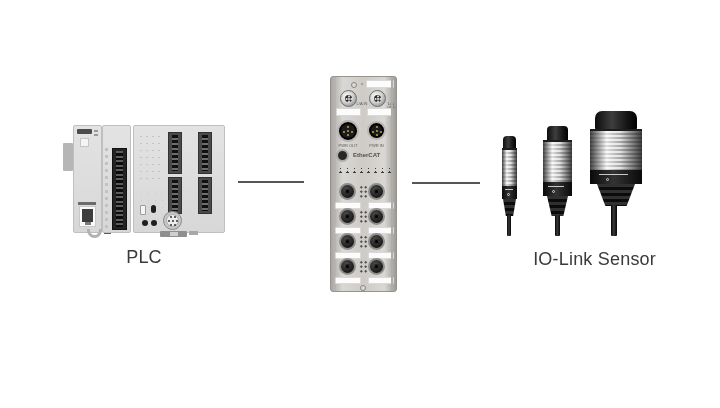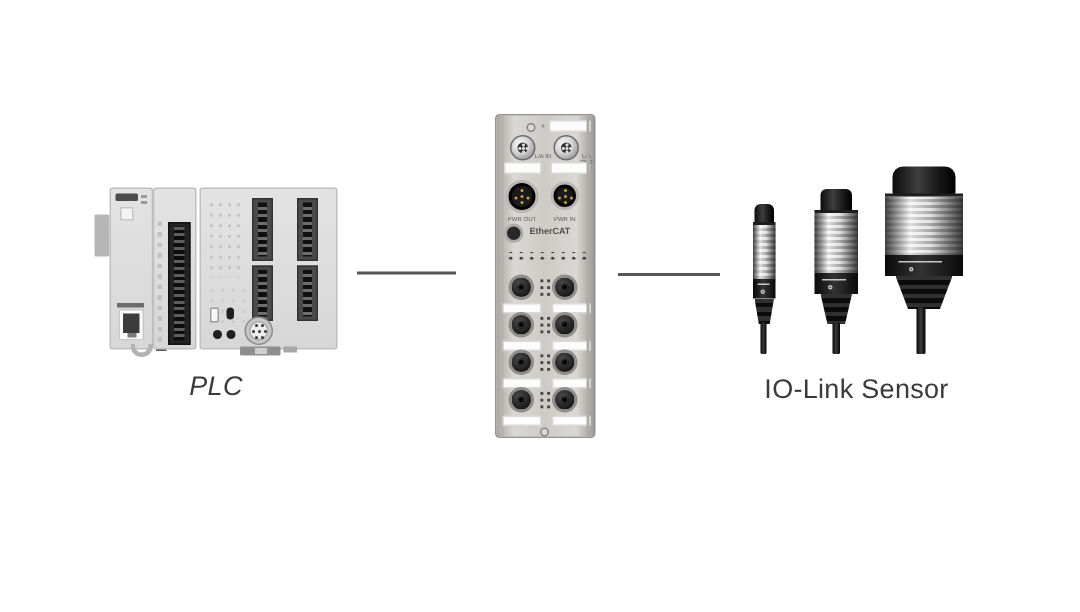--- a/index.html
+++ b/index.html
@@ -113,21 +113,21 @@
       <div class="plc-switch"></div>
       <div class="plc-oval"></div>
       <div class="plc-btn" style="left:8px;"></div>
       <div class="plc-btn" style="left:17px;"></div>
       <div class="plc-din"></div>
     </div>
     <div class="plc-rail"></div>
     <div class="plc-rail2"></div>
   </div>
 
-  <div class="node-label" style="left:63px;top:247px;width:162px;font-style:italic;">PLC</div>
+  <div class="node-label" style="left:63px;top:247px;width:162px;">PLC</div>
 
   <div class="conn-line" style="left:238px;top:181px;width:66px;"></div>
   <div class="conn-line" style="left:412px;top:182px;width:68px;"></div>
 
   <div class="master">
     <div class="m-hole" style="left:20px;top:5px;"></div>
     <div class="m-dot" style="left:30px;top:6px;"></div>
     <div class="m-strip" style="left:35px;top:3px;width:28px;"></div>
 
     <div class="m8" style="left:9px;top:13px;"></div>
@@ -204,15 +204,15 @@
     <div>
       <div class="s-cap" style="left:95px;top:1px;width:42px;height:19px;border-radius:7px 7px 2px 2px;"></div>
       <div class="s-body" style="left:90px;top:19px;width:52px;height:41px;"></div>
       <div class="s-band" style="left:90px;top:60px;width:52px;height:14px;"></div>
       <div class="s-nut" style="left:97px;top:74px;width:38px;height:22px;"></div>
       <div class="s-cable" style="left:111px;top:95px;width:6px;height:31px;"></div>
     </div>
 
   </div>
 
-  <div class="node-label" style="left:486px;top:249px;width:170px;">IO-Link Sensor</div>
+  <div class="node-label" style="left:486px;top:249px;width:170px;text-align:right;">IO-Link Sensor</div>
 
 </div>
 
 </body></html>

